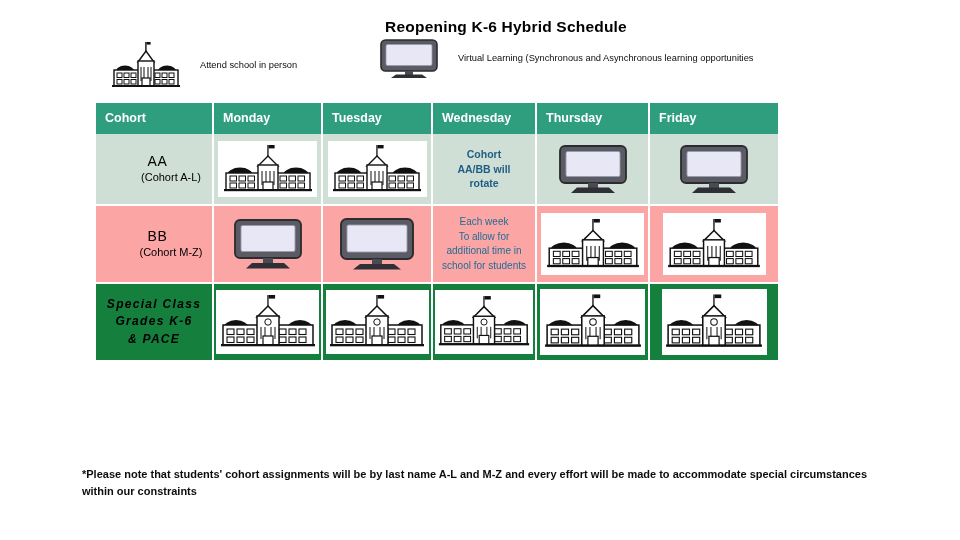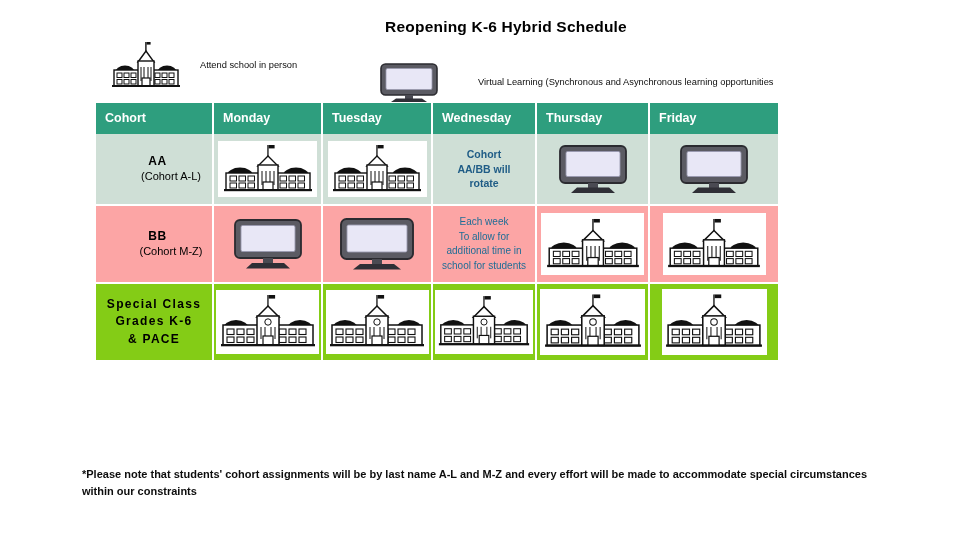--- a/index.html
+++ b/index.html
@@ -36,21 +36,21 @@
     top: 38px;
     width: 700px;
     height: 58px;
   }
   .legend-entry {
     position: absolute;
     display: flex;
     align-items: center;
   }
   .legend-entry.person { left: 14px; top: 2px; }
-  .legend-entry.virtual { left: 282px; top: 24px; gap: 20px; }
+  .legend-entry.virtual { left: 282px; top: 0; }
   .legend-text {
     font-size: 9.3px;
     color: #0d0d0d;
     line-height: 1.28;
     max-width: 320px;
   }
   .legend-entry.person .legend-text { margin-left: 18px; width: 180px; }
   .legend-entry.virtual .legend-text { margin-left: 18px; width: 330px; }
 
   
@@ -90,30 +90,30 @@
     border-right: 2px solid #ffffff;
     border-bottom: 2px solid #ffffff;
     vertical-align: middle;
     text-align: center;
     padding: 0;
   }
   #schedule-table td:last-child { border-right: none; }
 
   tr.row-aa td      { background: #cfdfd6; height: 70px; }
   tr.row-bb td      { background: #fca5a5; height: 76px; }
-  tr.row-special td { background: #84cc16; height: 76px; }
+  tr.row-special td { background: #15803d; height: 76px; font-style: italic; }
 
   
   .cohort-label {
     line-height: 1.22;
     color: #000000;
   }
   .cohort-label .big {
-    font-size: 12px;
-    font-weight: bold;
+    font-size: 14px;
+    font-weight: normal;
     letter-spacing: 0.6px;
     display: block;
     padding-left: 7px;
   }
   .cohort-label .sub {
     font-size: 11px;
     display: block;
     margin-top: 1px;
     padding-left: 34px;
   }

